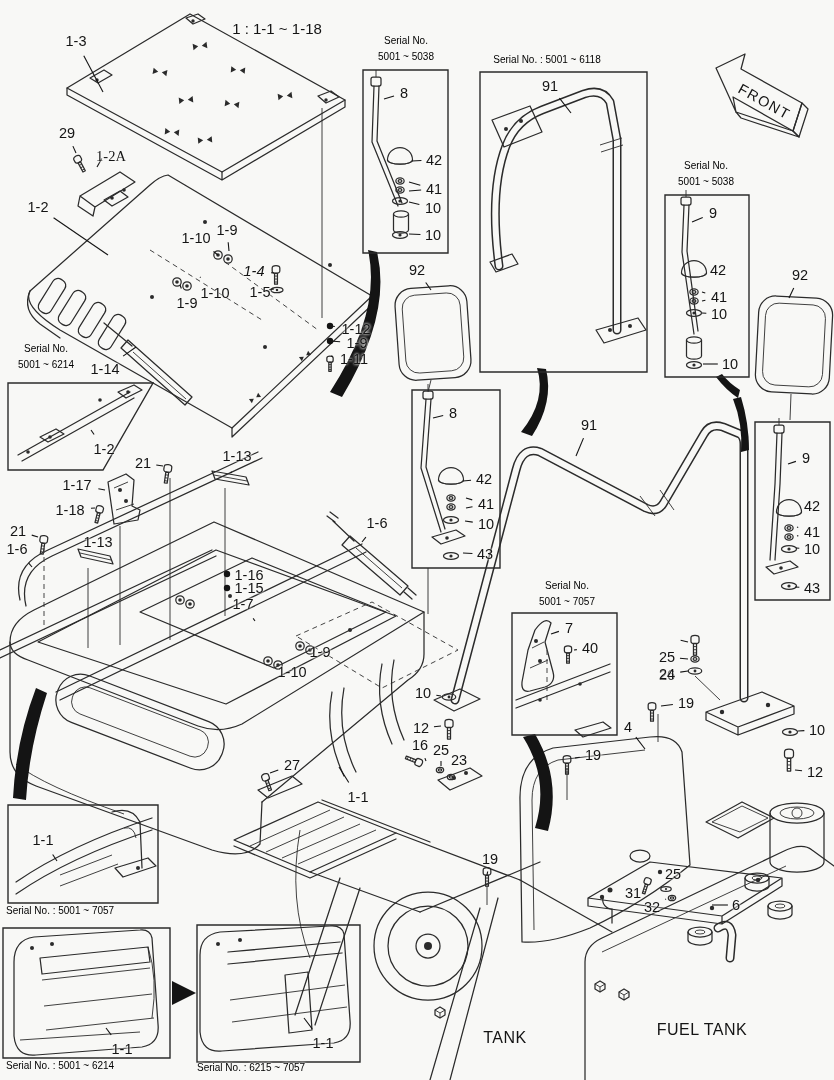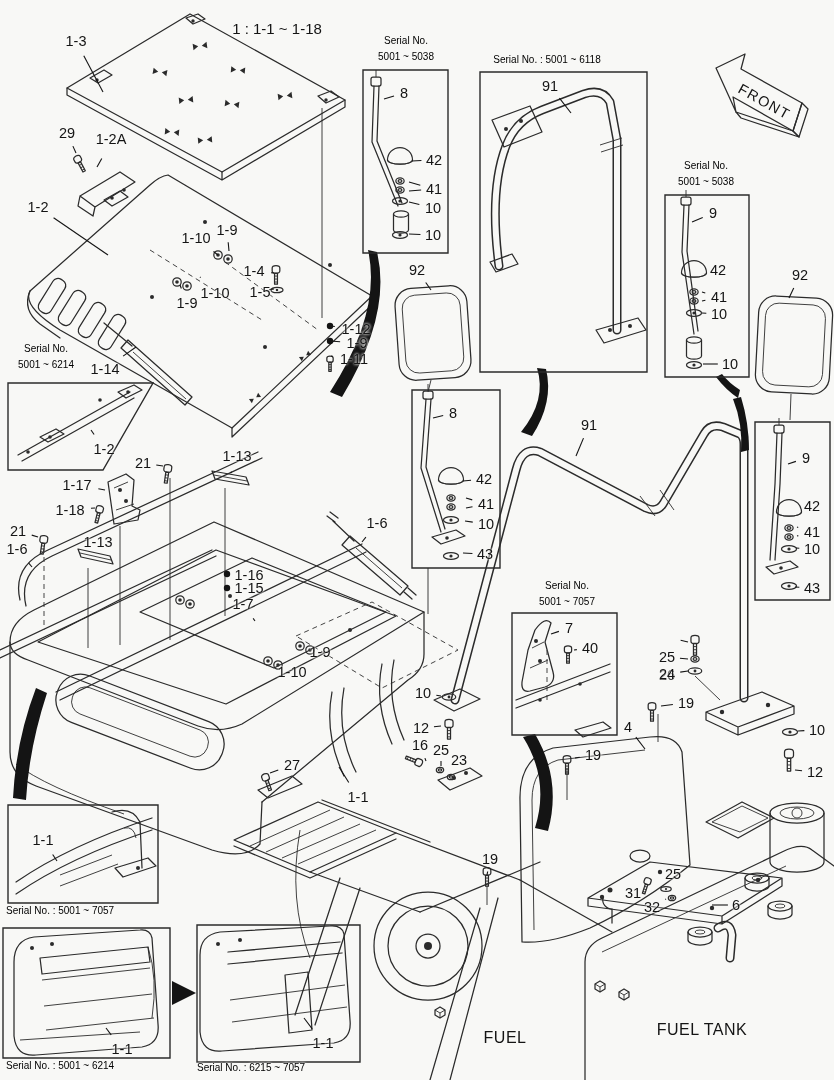--- a/index.html
+++ b/index.html
@@ -490,21 +490,21 @@
         <line x1="665.3026401304028" y1="899.3984913540555" x2="666" y2="899" stroke="#141414" stroke-width="1.1"></line>
         <line x1="727.9" y1="905" x2="712" y2="905" stroke="#141414" stroke-width="1.1"></line>
         <line x1="52.66324654629661" y1="854.494869819445" x2="57" y2="861" stroke="#141414" stroke-width="1.1"></line>
         <line x1="111.19709577894345" y1="1034.8211882098633" x2="106" y2="1028" stroke="#141414" stroke-width="1.1"></line>
         <line x1="312.2185352904907" y1="1028.8138622243298" x2="304" y2="1018" stroke="#141414" stroke-width="1.1"></line>
       </g>
 </svg>
 
 <div id="labels">
   <div class="title" id="titleEl" style="left: 277px; top: 28px;">1 : 1-1 ~ 1-18</div>
-  <div class="bigtext" id="areaFrame" style="left: 505px; top: 1038px;">FUEL</div>
+  <div class="bigtext" id="areaFrame" style="left: 505px; top: 1038px;">TANK</div>
   <div class="bigtext" id="areaFuel" style="left: 702px; top: 1030px;">FUEL TANK</div>
 <div class="caption center" style="left: 406px; top: 33px;">
         <div>Serial No.</div>
         <div>5001 ~ 5038</div>
       </div>
       <div class="caption center" style="left: 547px; top: 52px;">
         <div>Serial No. : 5001 ~ 6118</div>
       </div>
       <div class="caption center" style="left: 706px; top: 158px;">
         <div>Serial No.</div>
@@ -522,25 +522,25 @@
         <div>Serial No. : 5001 ~ 7057</div>
       </div>
       <div class="caption" style="left: 6px; top: 1058px;">
         <div>Serial No. : 5001 ~ 6214</div>
       </div>
       <div class="caption" style="left: 197px; top: 1060px;">
         <div>Serial No. : 6215 ~ 7057</div>
       </div>
       <div class="plabel" style="left: 76px; top: 41px;">1-3</div>
       <div class="plabel" style="left: 67px; top: 133px;">29</div>
-      <div class="plabel" style="left: 111px; top: 139px;">1-2A</div>
+      <div class="plabel" style="left: 111px; top: 156px; font-family: Liberation Serif, serif;">1-2A</div>
       <div class="plabel" style="left: 38px; top: 207px;">1-2</div>
       <div class="plabel" style="left: 196px; top: 238px;">1-10</div>
       <div class="plabel" style="left: 227px; top: 230px;">1-9</div>
-      <div class="plabel" style="left: 254px; top: 271px;">1-4</div>
+      <div class="plabel" style="left: 254px; top: 271px; font-style: italic;">1-4</div>
       <div class="plabel" style="left: 252px; top: 292px; margin-left: 8px;">1-5</div>
       <div class="plabel" style="left: 215px; top: 293px;">1-10</div>
       <div class="plabel" style="left: 187px; top: 303px;">1-9</div>
       <div class="plabel" style="left: 356px; top: 329px;">1-12</div>
       <div class="plabel" style="left: 357px; top: 343px;">1-9</div>
       <div class="plabel" style="left: 354px; top: 359px;">1-11</div>
       <div class="plabel" style="left: 105px; top: 369px;">1-14</div>
       <div class="plabel" style="left: 404px; top: 93px;">8</div>
       <div class="plabel" style="left: 434px; top: 160px;">42</div>
       <div class="plabel" style="left: 434px; top: 189px;">41</div>

